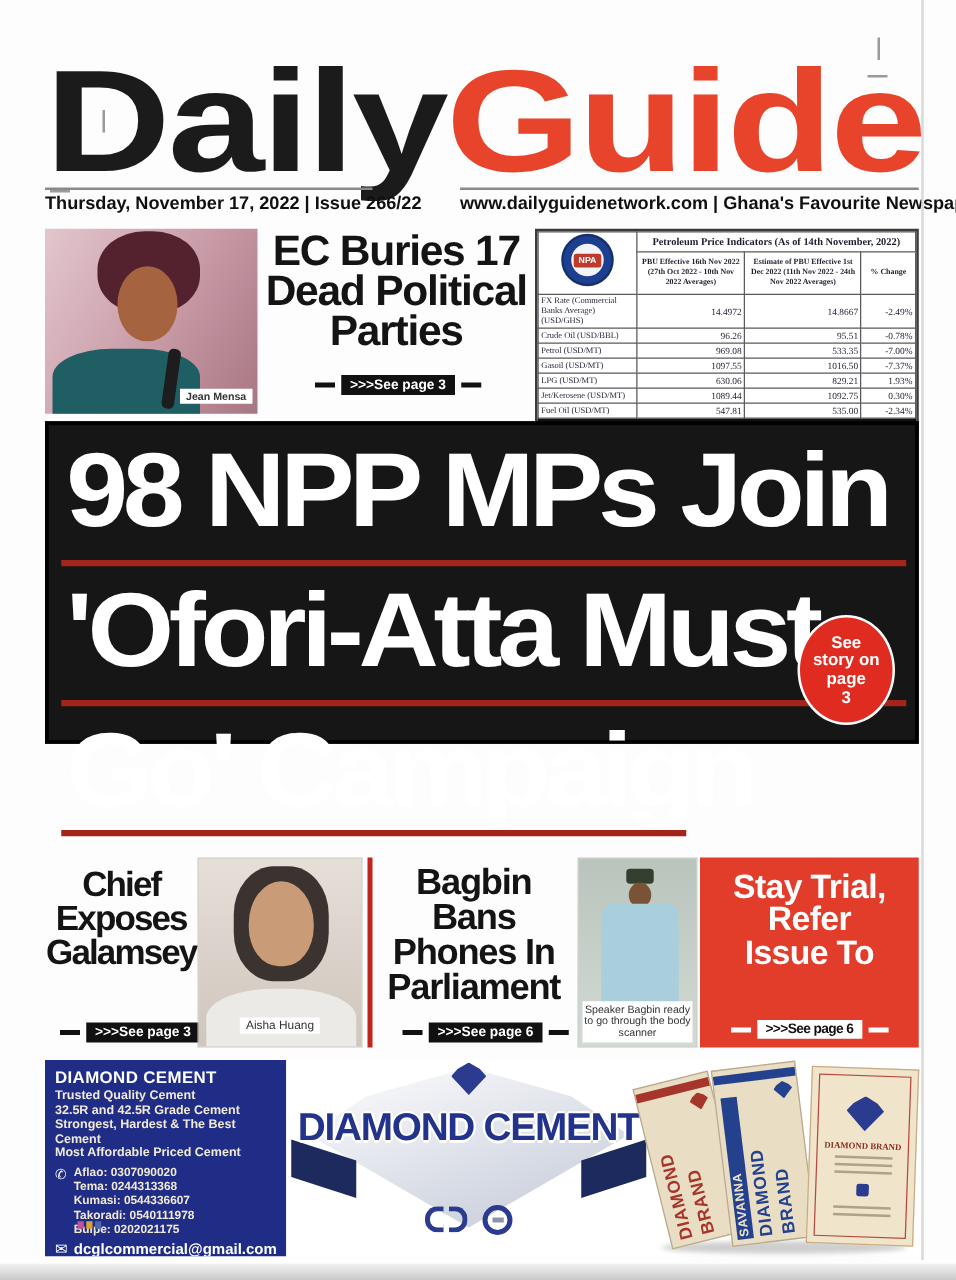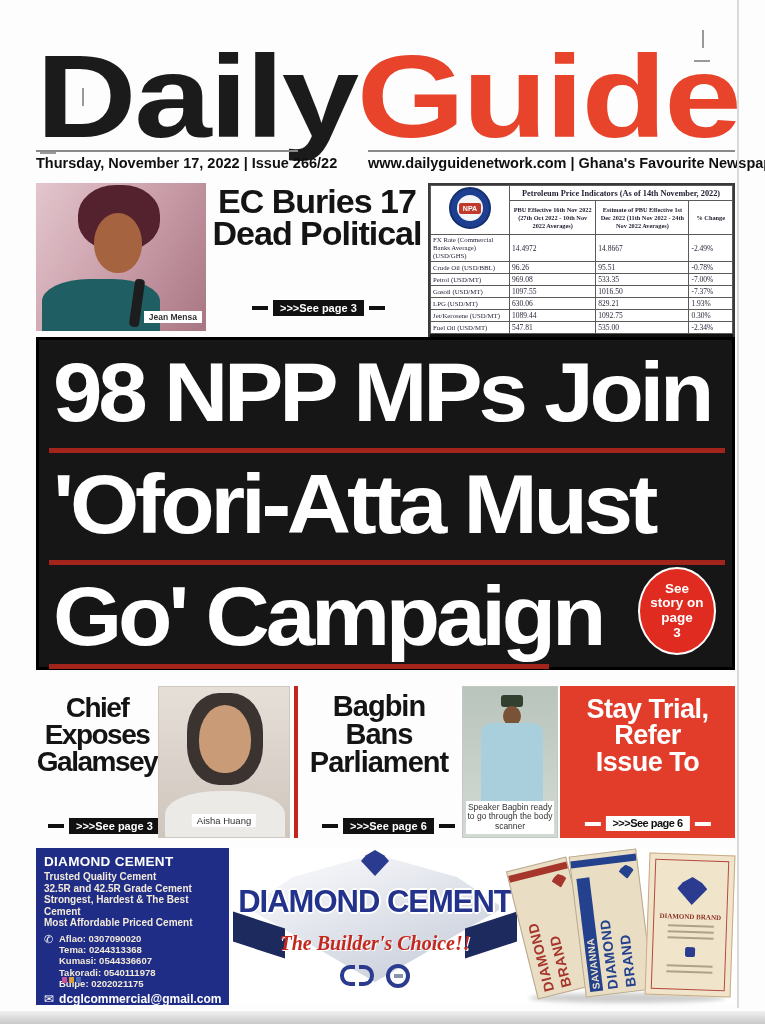--- a/index.html
+++ b/index.html
@@ -48,26 +48,26 @@
   .petro td { border:1px solid #5a5a5a; padding:1px 2px; vertical-align:middle; }
   .pt-title { font-size:8.3px; font-weight:bold; text-align:center; color:#1d1d30; }
   .pt-logo-cell { width:80px; text-align:center; }
   .npa-logo { display:inline-block; width:42px; height:42px; border-radius:50%; background:#1d3f8f;
               position:relative; border:2px solid #16306e; }
   .npa-inner { position:absolute; left:6px; top:6px; width:26px; height:26px; border-radius:50%; background:#f3f4f8; }
   .npa-text { position:absolute; left:8px; top:14px; width:22px; height:11px; background:#c03a2c; color:#fff;
               font-family:"Liberation Sans",sans-serif; font-size:7px; font-weight:bold; text-align:center; line-height:11px; border-radius:2px; }
   .pt-colhead { font-size:6.3px; font-weight:bold; text-align:center; line-height:1.25; color:#1d1d30; }
   .pt-label { font-size:6.8px; line-height:1.2; }
-  .pt-val { font-size:7.5px; text-align:left; }
+  .pt-val { font-size:7.5px; text-align:right; }
   .pt-foot { background:#101010; color:#fff; font-size:7.5px; font-weight:bold; padding:2px 4px;
              font-family:"Liberation Serif", serif; }
 
   
-  .lead { position:absolute; left:36px; top:337px; width:699px; height:333px; background:#161616; border:3px solid #000; }
+  .lead { position:absolute; left:36px; top:337px; width:699px; height:258px; background:#161616; border:3px solid #000; }
   .lead-line { position:absolute; left:14px; color:#ffffff; font-weight:bold; font-size:84px;
                letter-spacing:-4px; line-height:1; white-space:nowrap;
                transform:scaleX(1.06); transform-origin:left top; }
   .lead-rule { position:absolute; left:10px; width:676px; height:5px; background:#a3241b; }
   .lead-badge { position:absolute; right:16px; bottom:12px; width:78px; height:88px; background:#e02b20;
                 border:2px solid #fff; border-radius:50%; color:#fff; font-weight:bold; font-size:13.5px;
                 line-height:1.08; display:flex; flex-direction:column; align-items:center; justify-content:center; text-align:center; }
 
   
   .stack-headline { position:absolute; text-align:center; font-weight:bold; color:#141414; }
@@ -180,20 +180,21 @@
     <div class="mensa-hair"></div>
     <div class="mensa-face"></div>
     <div class="mensa-dress"></div>
     <div class="mensa-mic"></div>
     <span class="photo-cap mensa-cap">Jean Mensa</span>
   </div>
 
   <div class="ec-headline">
     <div>EC Buries 17</div>
     <div>Dead Political</div>
+    <div>Parties</div>
   </div>
   <div class="tag" style="left:252px;top:300px;">
     <div class="dash"></div>
     <div class="tag-label">&gt;&gt;&gt;See page 3</div>
     <div class="dash"></div>
   </div>
 
   <div class="petro">
     <table>
       <tbody>
@@ -289,20 +290,21 @@
     <div class="aisha-face"></div>
     <div class="aisha-shirt"></div>
     <span class="photo-cap aisha-cap">Aisha Huang</span>
   </div>
 
   <div class="red-divider"></div>
 
   <div class="stack-headline bagbin">
     <div>Bagbin</div>
     <div>Bans</div>
+    <div>Phones In</div>
     <div>Parliament</div>
   </div>
   <div class="tag" style="left:322px;top:818px;">
     <div class="dash"></div>
     <div class="tag-label">&gt;&gt;&gt;See page 6</div>
     <div class="dash"></div>
   </div>
 
   <div class="photo-bagbin">
     <div class="bagbin-hat"></div>
@@ -345,21 +347,20 @@
       </div>
 
     </div>
 
     <div class="ad-mid">
       <div class="big-diamond"></div>
       <div class="small-diamond"></div>
       <div class="ribbon l"></div>
       <div class="ribbon r"></div>
       <div class="banner-title">DIAMOND CEMENT</div>
-      <div class="ad-slogan">The Builder's Choice!!</div>
       <div class="mid-logos">
         <div class="logo-cc">
           <div class="cc a"></div>
           <div class="cc b"></div>
         </div>
         <div class="logo-g"></div>
       </div>
     </div>
 
     <div class="ad-right">

